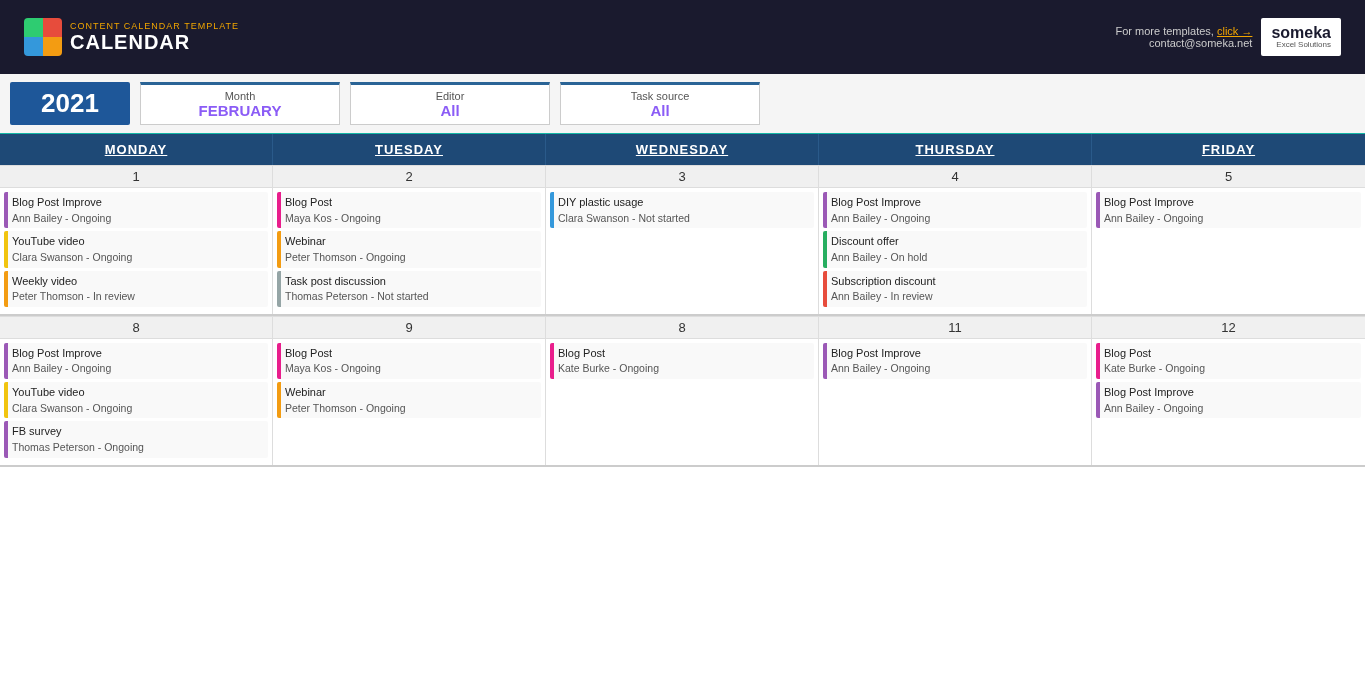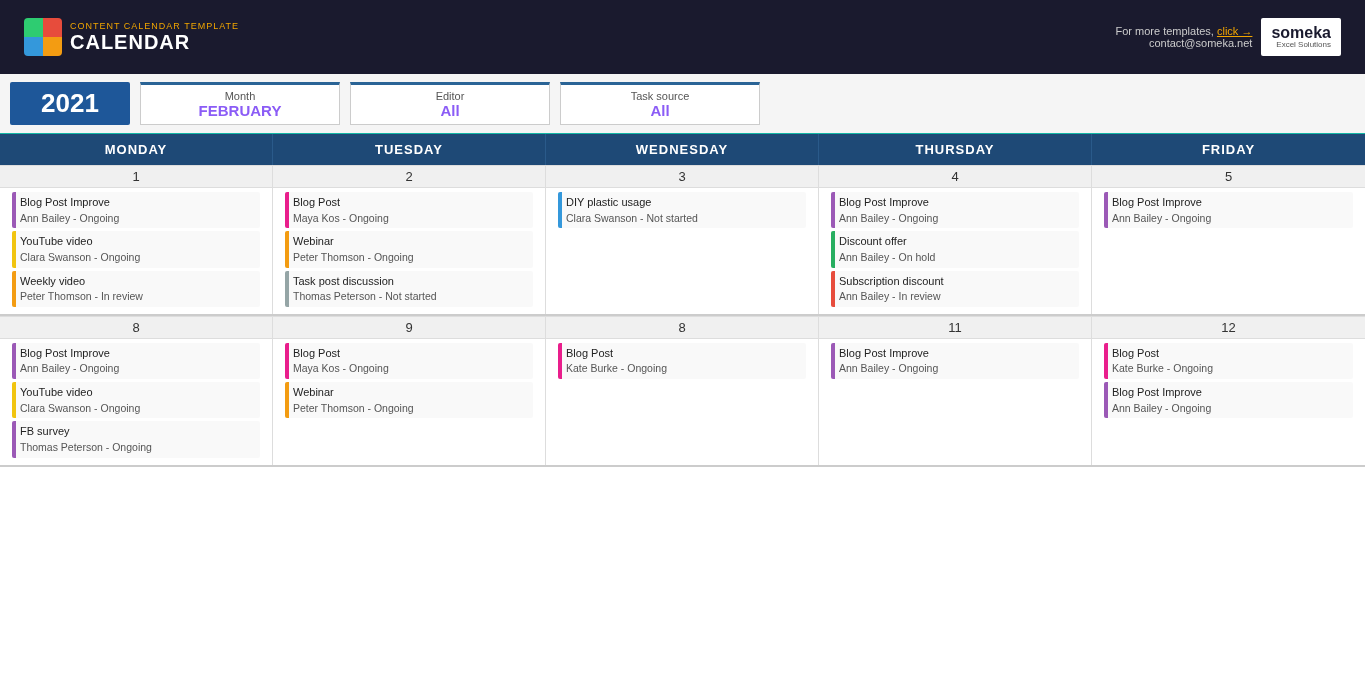--- a/index.html
+++ b/index.html
@@ -91,20 +91,21 @@
     }
     .day-header {
       background: #1e4976;
       color: white;
       text-align: center;
       padding: 8px 4px;
       font-weight: bold;
       font-size: 13px;
       letter-spacing: 1px;
       border-right: 1px solid #2a5a8a;
+      text-decoration: underline;
     }
     .day-header:last-child { border-right: none; }
 
     .week-row {
       display: grid;
       grid-template-columns: repeat(5, 1fr);
       border-bottom: 2px solid #ccc;
     }
     .day-cell {
       border-right: 1px solid #ddd;
@@ -119,21 +120,21 @@
       font-size: 13px;
       color: #333;
       padding: 3px 0;
       background: #f0f0f0;
       border-bottom: 1px solid #ddd;
       margin-bottom: 4px;
     }
     .event-item {
       display: flex;
       align-items: stretch;
-      margin: 3px 12px;
+      margin: 3px 4px;
       border-radius: 2px;
       background: #f9f9f9;
     }
     .event-bar {
       width: 4px;
       min-height: 30px;
       flex-shrink: 0;
       border-radius: 2px 0 0 2px;
     }
     .event-content {

